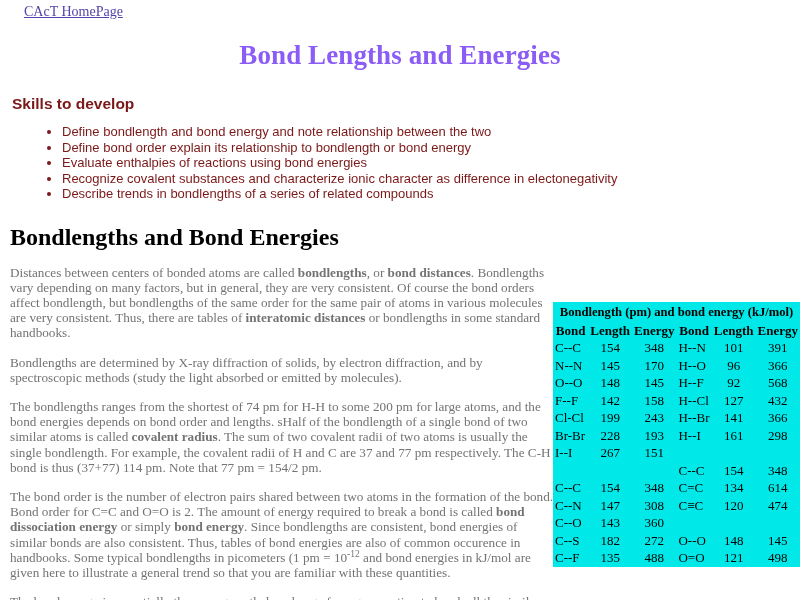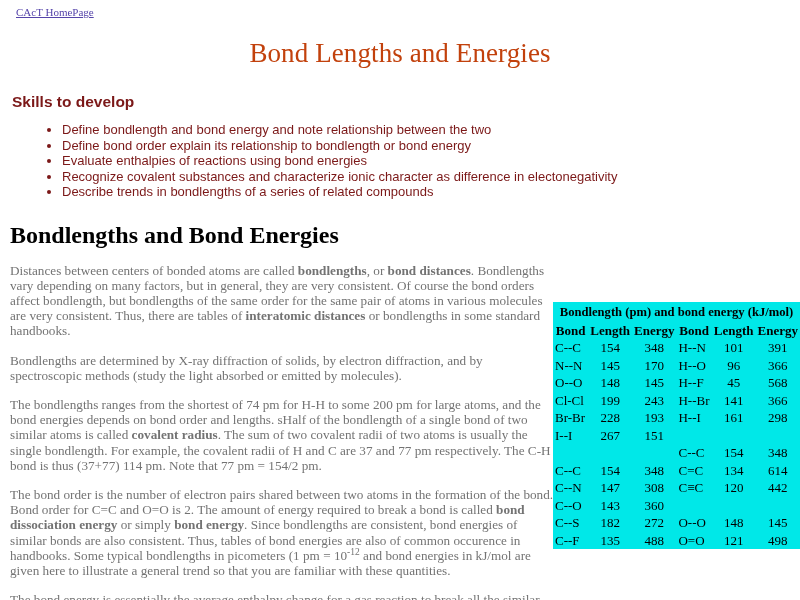--- a/index.html
+++ b/index.html
@@ -19,34 +19,34 @@
   .page {
     padding: 4px 6px 0 6px;
     box-sizing: border-box;
     width: 800px;
     position: relative;
   }
 
   
   .toplink {
     font-family: "Liberation Serif", "DejaVu Serif", serif;
-    font-size: 11px;
+    font-size: 14px;
     color: #5544aa;
     text-decoration: underline;
     display: inline-block;
-    margin: 0 0 2px 10px;
+    margin: 0 0 2px 18px;
     cursor: pointer;
   }
 
   
   .doc-title {
     text-align: center;
-    color: #c2410c;
-    font-family: "Liberation Serif", "DejaVu Serif", serif;
-    font-weight: normal;
+    color: #8b5cf6;
+    font-family: "Liberation Serif", "DejaVu Serif", serif;
+    font-weight: bold;
     font-size: 27px;
     margin: 18px 0 0 0;
     letter-spacing: 0.1px;
   }
 
   
   .skills-head {
     font-family: "Liberation Sans", "DejaVu Sans", sans-serif;
     font-weight: bold;
     font-size: 15.5px;
@@ -194,22 +194,30 @@
         <td class="c-energy">170</td>
         <td class="c-bond">H--O</td>
         <td class="c-len">96</td>
         <td class="c-energy">366</td>
       </tr>
       <tr>
         <td class="c-bond">O--O</td>
         <td class="c-len">148</td>
         <td class="c-energy">145</td>
         <td class="c-bond">H--F</td>
-        <td class="c-len">45</td>
+        <td class="c-len">92</td>
         <td class="c-energy">568</td>
+      </tr>
+      <tr>
+        <td class="c-bond">F--F</td>
+        <td class="c-len">142</td>
+        <td class="c-energy">158</td>
+        <td class="c-bond">H--Cl</td>
+        <td class="c-len">127</td>
+        <td class="c-energy">432</td>
       </tr>
       <tr>
         <td class="c-bond">Cl-Cl</td>
         <td class="c-len">199</td>
         <td class="c-energy">243</td>
         <td class="c-bond">H--Br</td>
         <td class="c-len">141</td>
         <td class="c-energy">366</td>
       </tr>
       <tr>
@@ -243,21 +251,21 @@
         <td class="c-bond">C=C</td>
         <td class="c-len">134</td>
         <td class="c-energy">614</td>
       </tr>
       <tr>
         <td class="c-bond">C--N</td>
         <td class="c-len">147</td>
         <td class="c-energy">308</td>
         <td class="c-bond">C≡C</td>
         <td class="c-len">120</td>
-        <td class="c-energy">442</td>
+        <td class="c-energy">474</td>
       </tr>
       <tr>
         <td class="c-bond">C--O</td>
         <td class="c-len">143</td>
         <td class="c-energy">360</td>
         <td class="c-bond"></td>
         <td class="c-len"></td>
         <td class="c-energy"></td>
       </tr>
       <tr>

